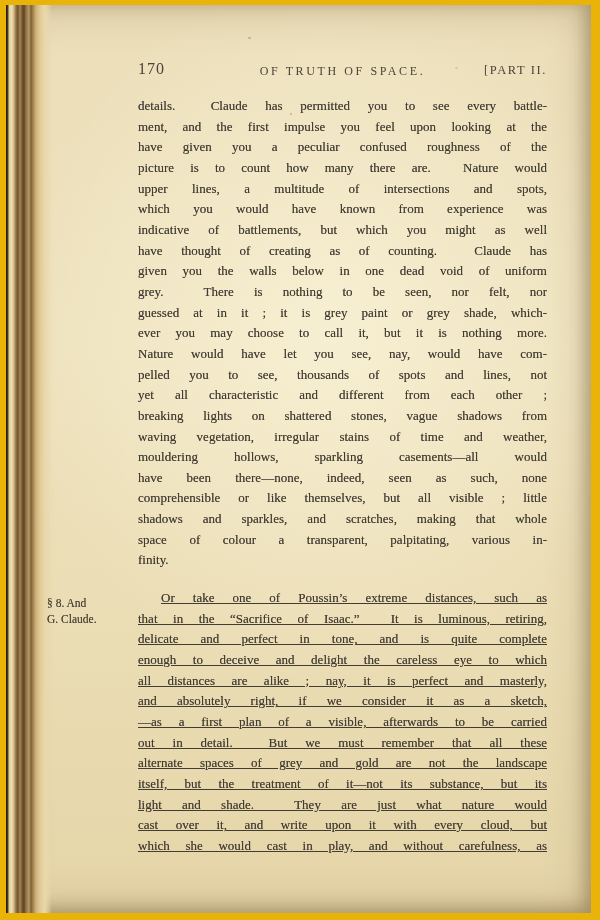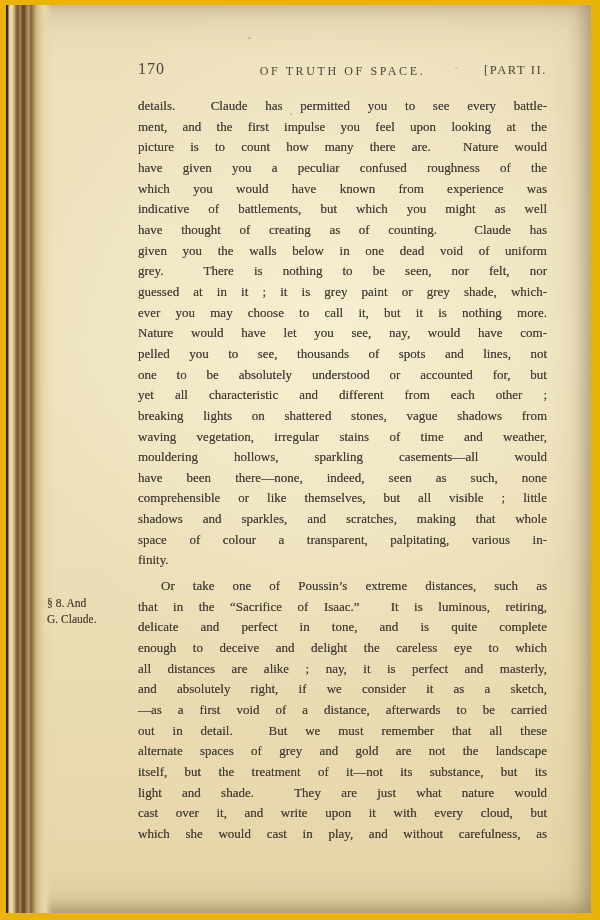--- a/index.html
+++ b/index.html
@@ -69,21 +69,21 @@
     font-size: 11.5px; line-height: 15.5px; color: #473f33;
     text-shadow: 0 0 0.5px rgba(70,62,48,0.6);
   }
 
   
   .body-text {
     position: absolute; left: 138px; top: 96px; width: 409px;
     font-size: 13px; line-height: 20.65px; color: #423c33;
     text-shadow: 0 0 0.5px rgba(66,60,51,0.65);
   }
-  .paragraph + .paragraph { margin-top: 5px; }
+  .paragraph + .paragraph { margin-top: 17px; text-decoration: underline; }
   .text-line { text-align: justify; text-align-last: justify; }
   .text-line.flush-left { text-align-last: left; }
   .text-line.indent { padding-left: 23px; box-sizing: border-box; }
 </style>
 </head>
 <body>
 
 <div class="scan">
   <div class="page"></div>
   <div class="edge-band"></div>
@@ -100,50 +100,50 @@
 
   <div class="margin-note">
     <div>§ 8. And</div>
     <div>G. Claude.</div>
   </div>
 
   <div class="body-text">
       <div class="paragraph">
         <div class="text-line">details.&nbsp; Claude has permitted you to see every battle-</div>
         <div class="text-line">ment, and the first impulse you feel upon looking at the</div>
+        <div class="text-line">have given you a peculiar confused roughness of the</div>
         <div class="text-line">picture is to count how many there are.&nbsp; Nature would</div>
-        <div class="text-line">have given you a peculiar confused roughness of the</div>
+        <div class="text-line">upper lines, a multitude of intersections and spots,</div>
         <div class="text-line">which you would have known from experience was</div>
         <div class="text-line">indicative of battlements, but which you might as well</div>
         <div class="text-line">have thought of creating as of counting.&nbsp; Claude has</div>
         <div class="text-line">given you the walls below in one dead void of uniform</div>
         <div class="text-line">grey.&nbsp; There is nothing to be seen, nor felt, nor</div>
         <div class="text-line">guessed at in it&nbsp;; it is grey paint or grey shade, which-</div>
         <div class="text-line">ever you may choose to call it, but it is nothing more.</div>
         <div class="text-line">Nature would have let you see, nay, would have com-</div>
         <div class="text-line">pelled you to see, thousands of spots and lines, not</div>
-        <div class="text-line">one to be absolutely understood or accounted for, but</div>
         <div class="text-line">yet all characteristic and different from each other&nbsp;;</div>
         <div class="text-line">breaking lights on shattered stones, vague shadows from</div>
         <div class="text-line">waving vegetation, irregular stains of time and weather,</div>
         <div class="text-line">mouldering hollows, sparkling casements—all would</div>
         <div class="text-line">have been there—none, indeed, seen as such, none</div>
         <div class="text-line">comprehensible or like themselves, but all visible&nbsp;; little</div>
         <div class="text-line">shadows and sparkles, and scratches, making that whole</div>
         <div class="text-line">space of colour a transparent, palpitating, various in-</div>
         <div class="text-line flush-left">finity.</div>
       </div>
       <div class="paragraph">
         <div class="text-line indent">Or take one of Poussin’s extreme distances, such as</div>
         <div class="text-line">that in the “Sacrifice of Isaac.”&nbsp; It is luminous, retiring,</div>
         <div class="text-line">delicate and perfect in tone, and is quite complete</div>
         <div class="text-line">enough to deceive and delight the careless eye to which</div>
         <div class="text-line">all distances are alike&nbsp;; nay, it is perfect and masterly,</div>
         <div class="text-line">and absolutely right, if we consider it as a sketch,</div>
-        <div class="text-line">—as a first void of a distance, afterwards to be carried</div>
+        <div class="text-line">—as a first plan of a visible, afterwards to be carried</div>
         <div class="text-line">out in detail.&nbsp; But we must remember that all these</div>
         <div class="text-line">alternate spaces of grey and gold are not the landscape</div>
         <div class="text-line">itself, but the treatment of it—not its substance, but its</div>
         <div class="text-line">light and shade.&nbsp; They are just what nature would</div>
         <div class="text-line">cast over it, and write upon it with every cloud, but</div>
         <div class="text-line">which she would cast in play, and without carefulness, as</div>
       </div>
     </div>
 </div>
 

